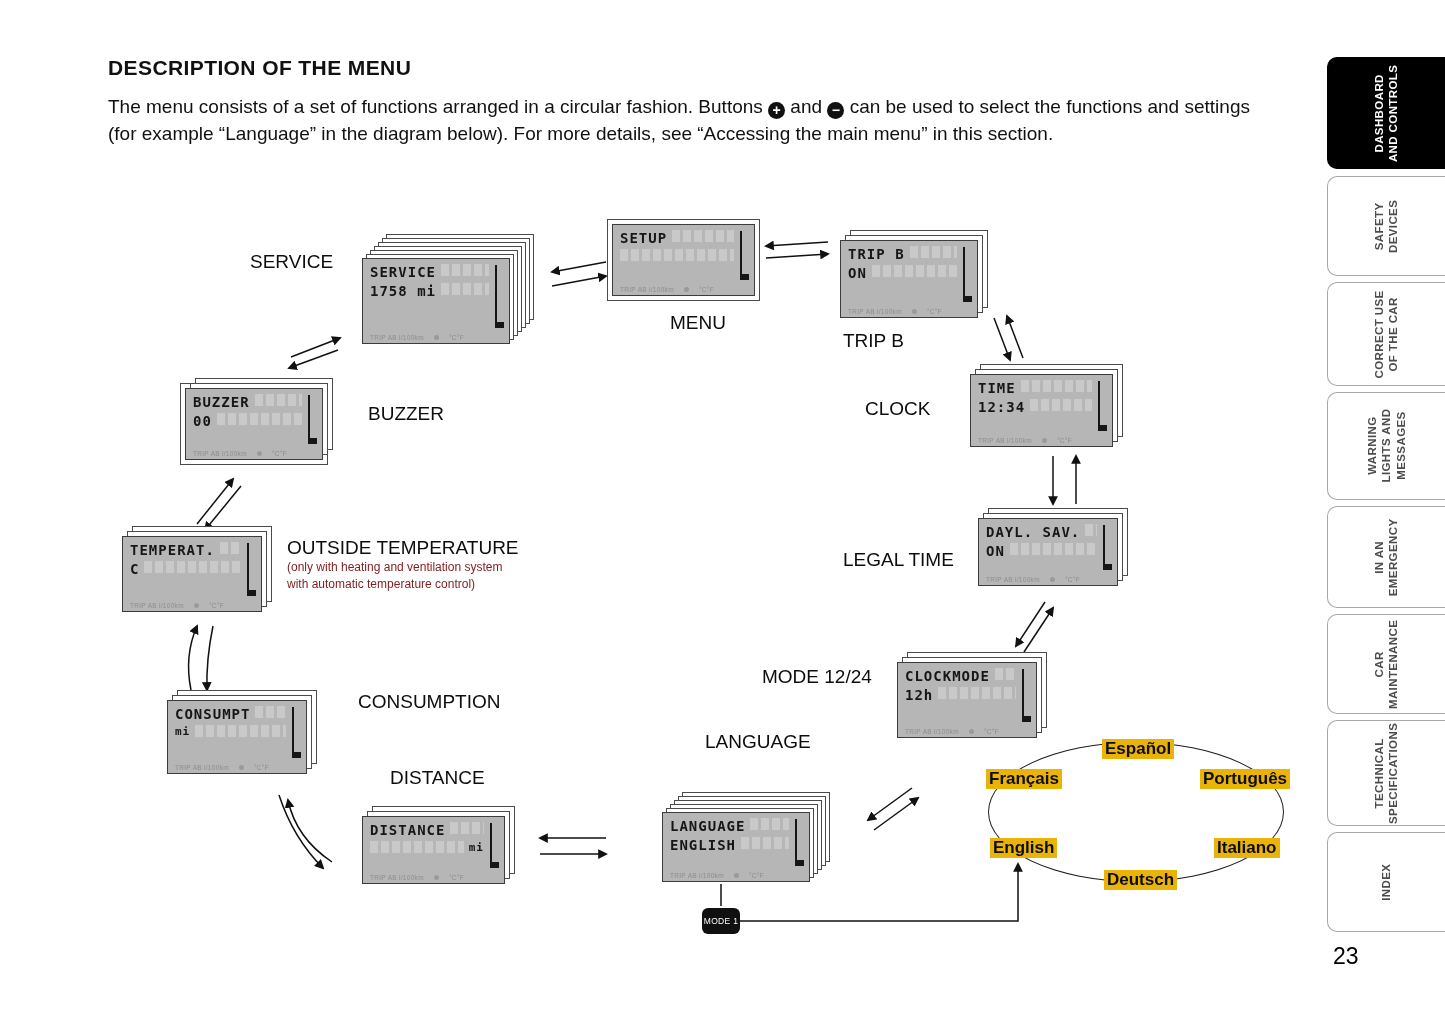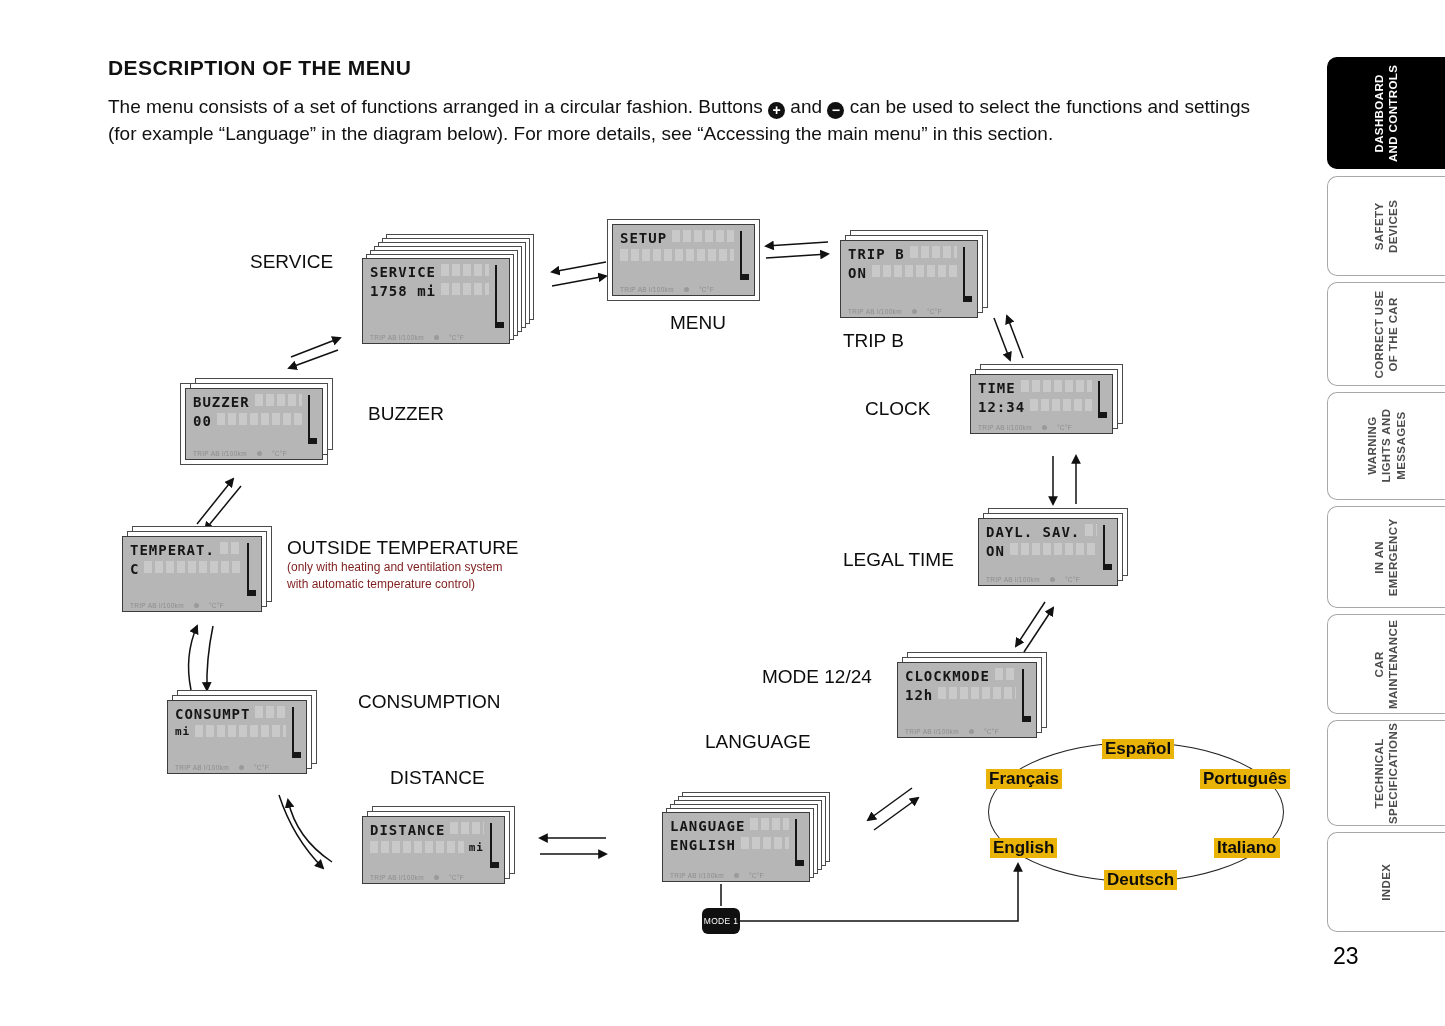--- a/index.html
+++ b/index.html
@@ -152,21 +152,21 @@
           <span>TRIP AB l/100km</span>
           <span class="dot"></span>
           <span>°C°F</span>
         </div>
       <div class="gauge"></div>
     </div>
   </div>
   <div class="diagram-label" style="left:843px;top:330px">TRIP B</div>
 
   <div class="diagram-label" style="left:865px;top:398px">CLOCK</div>
-  <div class="lcd stack2" style="left:970px;top:374px;width:143px;height:60px">
+  <div class="lcd stack2" style="left:970px;top:374px;width:143px;height:73px">
     <div class="lcd-inner">
       <div class="lcd-row">
           <span class="lcd-text">TIME</span>
           <span class="lcd-seg"></span>
         </div>
       <div class="lcd-row">
           <span class="lcd-text">12:34</span>
           <span class="lcd-seg"></span>
         </div>
       <div class="lcd-footer">

